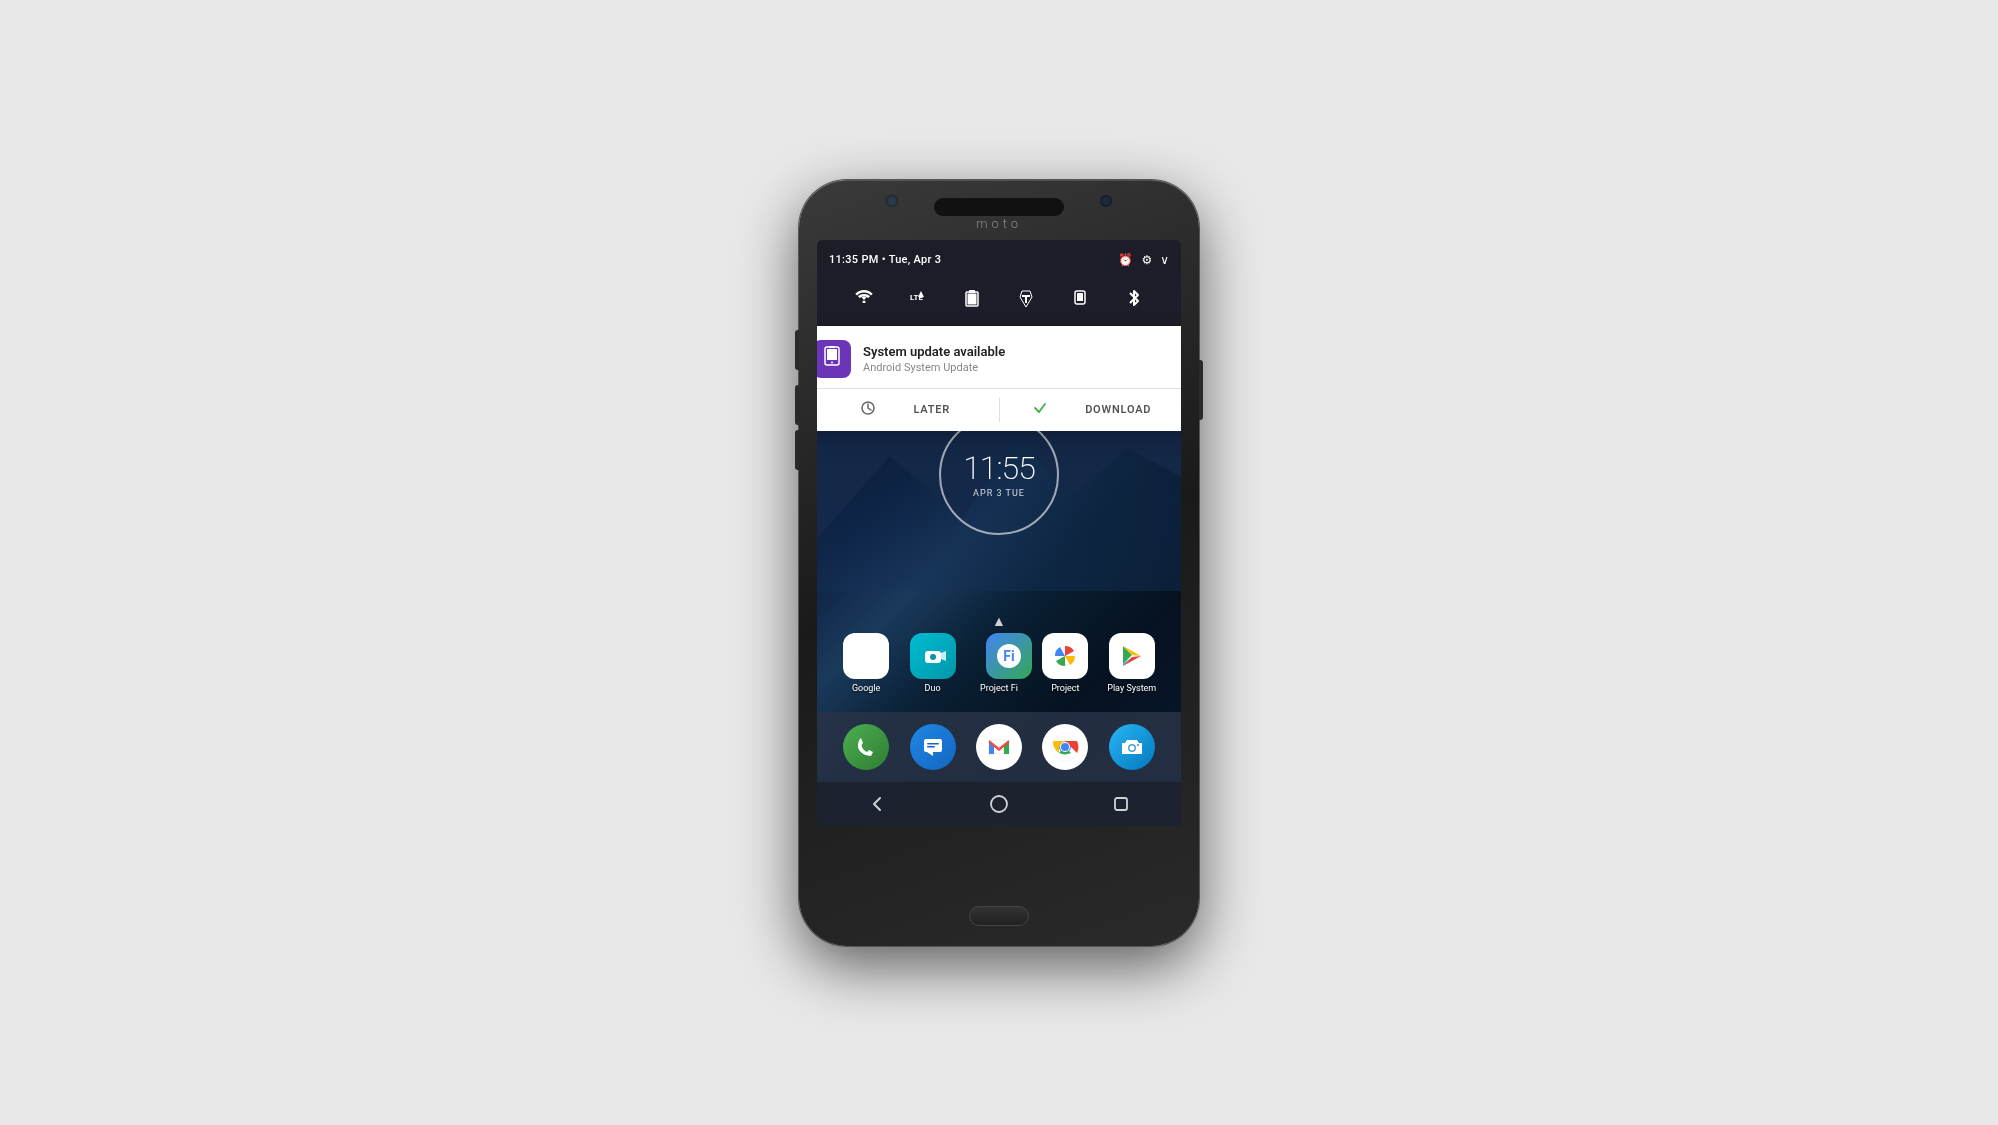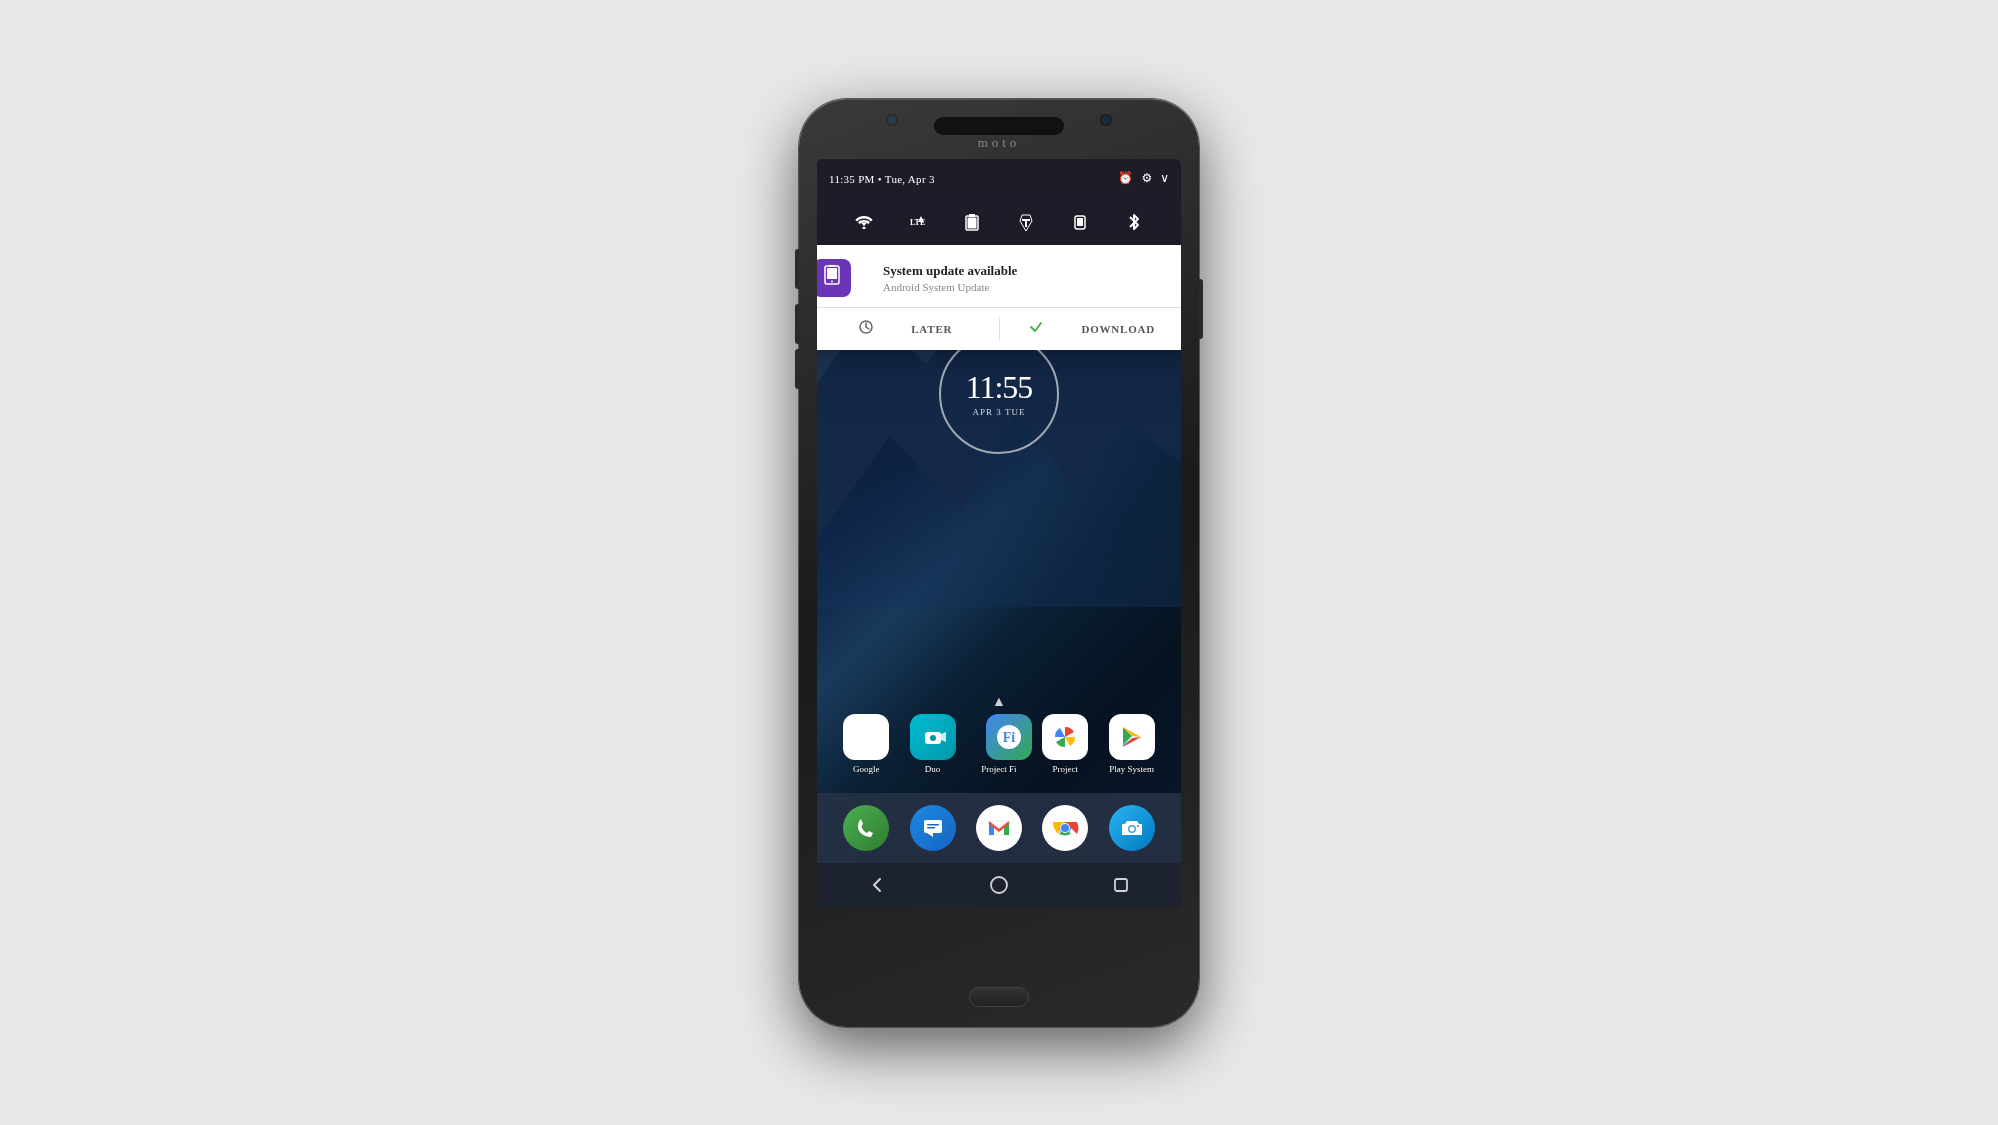--- a/index.html
+++ b/index.html
@@ -11,22 +11,21 @@
       display: flex;
       align-items: center;
       justify-content: center;
       font-family: 'Roboto', Arial, sans-serif;
       overflow: hidden;
     }
 
     .phone-wrapper {
       position: relative;
       width: 400px;
-      height: 928px;
-      font-family: Liberation Serif, serif;
+      height: 766px;
     }
 
     .phone-body {
       position: absolute;
       top: 0; left: 0; right: 0; bottom: 0;
       background: linear-gradient(160deg, #3a3a3a 0%, #1a1a1a 50%, #2a2a2a 100%);
       border-radius: 48px;
       box-shadow:
         0 0 0 1px #555,
         0 20px 60px rgba(0,0,0,0.6),
@@ -204,21 +203,20 @@
       padding: 0 20px;
       z-index: 10;
     }
 
     .qs-icon {
       color: #a3a3a3;
       font-size: 16px;
       width: 28px;
       height: 28px;
       display: flex;
-      align-items: center;
       justify-content: center;
     }
 
     
     .notification-card {
       position: absolute;
       top: 86px;
       left: -20px;
       right: -20px;
       background: #fff;
@@ -246,21 +244,20 @@
       flex-shrink: 0;
     }
 
     .notif-icon-inner {
       color: #fff;
       font-size: 20px;
     }
 
     .notif-text-wrap {
       flex: 1;
-      margin-left: 20px;
     }
 
     .notif-title {
       font-size: 13px;
       font-weight: 600;
       color: #222;
       margin-bottom: 2px;
     }
 
     .notif-subtitle {

